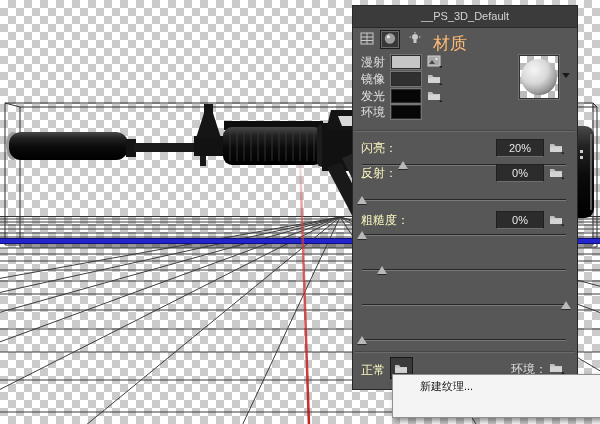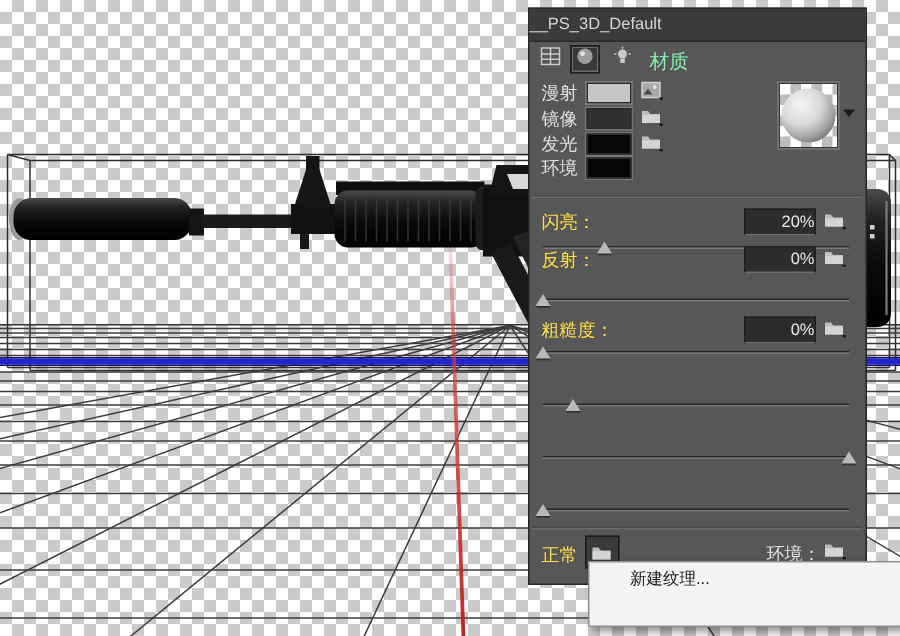--- a/index.html
+++ b/index.html
@@ -9,45 +9,45 @@
     background-image:
       linear-gradient(45deg,#cbcbcb 25%,transparent 25%,transparent 75%,#cbcbcb 75%,#cbcbcb),
       linear-gradient(45deg,#cbcbcb 25%,transparent 25%,transparent 75%,#cbcbcb 75%,#cbcbcb);
     background-size:16px 16px;background-position:0 0,8px 8px;}
   .scene-svg{position:absolute;left:0;top:0;z-index:1;}
 
   
   .panel{position:absolute;left:352px;top:5px;width:226px;height:385px;z-index:2;
     background:#575757;border:1px solid #272727;box-sizing:border-box;color:#e2e2e2;}
   .titlebar{position:absolute;left:0;top:0;right:0;height:21px;background:#3b3b3b;
-    border-bottom:1px solid #2a2a2a;font-size:11px;line-height:21px;color:#d4d4d4;}
+    border-bottom:1px solid #2a2a2a;text-align:center;font-size:11px;line-height:21px;color:#d4d4d4;}
   .filterrow{position:absolute;left:0;top:24px;right:0;height:22px;}
   .fbtn{position:absolute;width:20px;height:19px;top:0;border:1px solid transparent;
     display:flex;align-items:center;justify-content:center;box-sizing:border-box;}
   .fbtn.sel{background:#383838;border:1px solid #1d1d1d;box-shadow:0 0 0 1px #6a6a6a inset;}
-  .tabname{position:absolute;left:80px;top:2px;font-size:13px;color:#86efac;}
+  .tabname{position:absolute;left:80px;top:2px;font-size:17px;color:#fdba74;}
   .chrow{position:absolute;left:0;height:15px;width:100%;}
   .chlabel{position:absolute;left:8px;top:0;font-size:12px;color:#e0e0e0;}
   .swatch{position:absolute;left:38px;top:1px;width:28px;height:12px;border:1px solid #2b2b2b;box-shadow:0 0 0 1px #767676;}
   .chicon{position:absolute;left:74px;top:0px;}
   .sphere-box{position:absolute;left:166px;top:49px;width:38px;height:42px;border:1px solid #333;
     box-shadow:0 0 0 1px #6d6d6d;background-color:#fff;
     background-image:linear-gradient(45deg,#bbb 25%,transparent 25%,transparent 75%,#bbb 75%,#bbb),
       linear-gradient(45deg,#bbb 25%,transparent 25%,transparent 75%,#bbb 75%,#bbb);
     background-size:14px 14px;background-position:0 0,7px 7px;}
   .sphere{position:absolute;left:1px;top:3px;width:36px;height:36px;border-radius:50%;
     background:radial-gradient(circle at 36% 30%,#f5f5f5,#d8d8d8 40%,#9a9a9a 68%,#4f4f4f 92%);}
   .sphere-arrow{position:absolute;left:209px;top:67px;width:0;height:0;
     border-left:4px solid transparent;border-right:4px solid transparent;border-top:5px solid #1a1a1a;}
   .sep{position:absolute;left:2px;right:2px;height:0;border-top:1px solid #474747;border-bottom:1px solid #6b6b6b;}
   .srow{position:absolute;left:0;width:100%;height:18px;}
-  .slabel{position:absolute;left:8px;top:1px;font-size:12px;color:#fde047;}
+  .slabel{position:absolute;left:8px;top:1px;font-size:12px;color:#fef9c3;}
   .vbox{position:absolute;left:143px;top:0;width:46px;height:16px;background:#2c2c2c;
     border:1px solid #1f1f1f;border-bottom-color:#6e6e6e;font-size:11px;color:#e8e8e8;
-    text-align:right;line-height:16px;}
+    text-align:center;line-height:16px;}
   .ficon{position:absolute;left:196px;top:1px;}
   .track{position:absolute;left:9px;width:204px;height:0;border-top:1px solid #262626;border-bottom:1px solid #7a7a7a;}
   .thumb{position:absolute;top:-4px;width:0;height:0;
     border-left:5px solid transparent;border-right:5px solid transparent;border-bottom:8px solid #b9b9b9;
     filter:drop-shadow(0 1px 0 #2a2a2a);}
   .botrow{position:absolute;left:0;top:351px;width:100%;height:26px;}
   .normal-btn{position:absolute;left:37px;top:0px;width:23px;height:22px;background:#3a3a3a;
     border:1px solid #191919;box-sizing:border-box;display:flex;align-items:center;justify-content:center;}
   .mini-arrow{position:absolute;width:0;height:0;border-left:3px solid transparent;
     border-right:3px solid transparent;border-top:4px solid #151515;}

